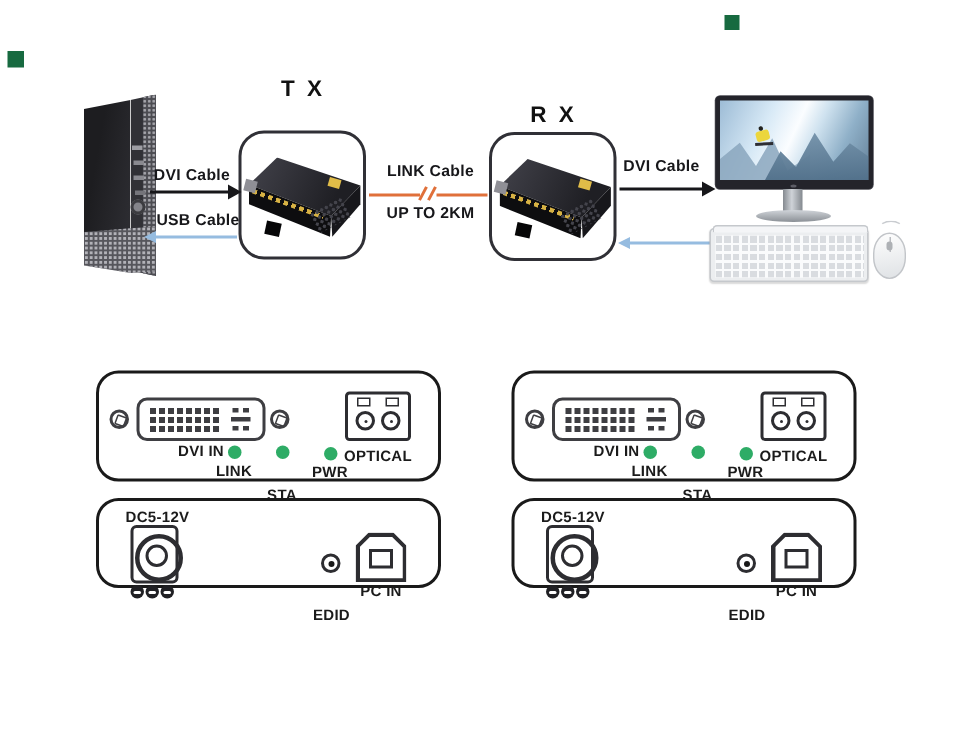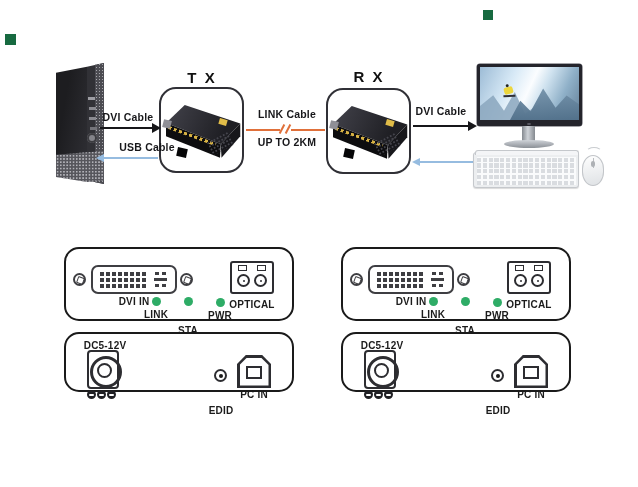--- a/index.html
+++ b/index.html
@@ -133,21 +133,21 @@
 
   <div class="pc">
     <i class="pc-side"></i>
     <i class="pc-front"></i>
     <i class="pc-mesh-r"></i>
     <i class="pc-mesh-b"></i>
     <i class="pc-ports"></i>
     <i class="pc-badge"></i>
   </div>
 
-  <div class="dtitle" style="left:176px;top:69px;width:52px">T X</div>
+  <div class="dtitle" style="left:176px;top:51px;width:52px">T X</div>
   <div class="unit" style="left:159px;top:87px">
     <div class="device">
       <i class="d-top"></i>
       <i class="d-front"></i>
       <i class="d-side"></i>
       <i class="d-stripe"></i>
       <i class="d-chip"></i>
       <i class="d-dvi"></i>
       <i class="d-fib"></i>
       <i class="d-vents"></i>
@@ -165,21 +165,21 @@
       <i class="d-dvi"></i>
       <i class="d-fib"></i>
       <i class="d-vents"></i>
     </div>
   </div>
 
   <div class="cable-lbl" style="left:97px;top:111px;width:62px">DVI Cable</div>
   <i class="aline black" style="left:100px;top:127px;width:52px"></i>
   <i class="ahead h-r-black" style="left:152px;top:123px"></i>
 
-  <div class="cable-lbl" style="left:116px;top:141px;width:62px">USB Cable</div>
+  <div class="cable-lbl" style="left:101px;top:141px;width:62px">USB Cable</div>
   <i class="aline blue" style="left:104px;top:157px;width:54px"></i>
   <i class="ahead h-l-blue" style="left:96px;top:154px"></i>
 
   <div class="cable-lbl" style="left:253px;top:108px;width:68px">LINK Cable</div>
   <i class="aline orange" style="left:246px;top:129px;width:79px"></i>
   <i class="fgap" style="left:280px;top:123px;width:11px;height:13px"></i>
   <i class="ftick" style="left:281px;top:124px"></i>
   <i class="ftick" style="left:287px;top:124px"></i>
   <div class="cable-lbl" style="left:253px;top:136px;width:68px">UP TO 2KM</div>
 

